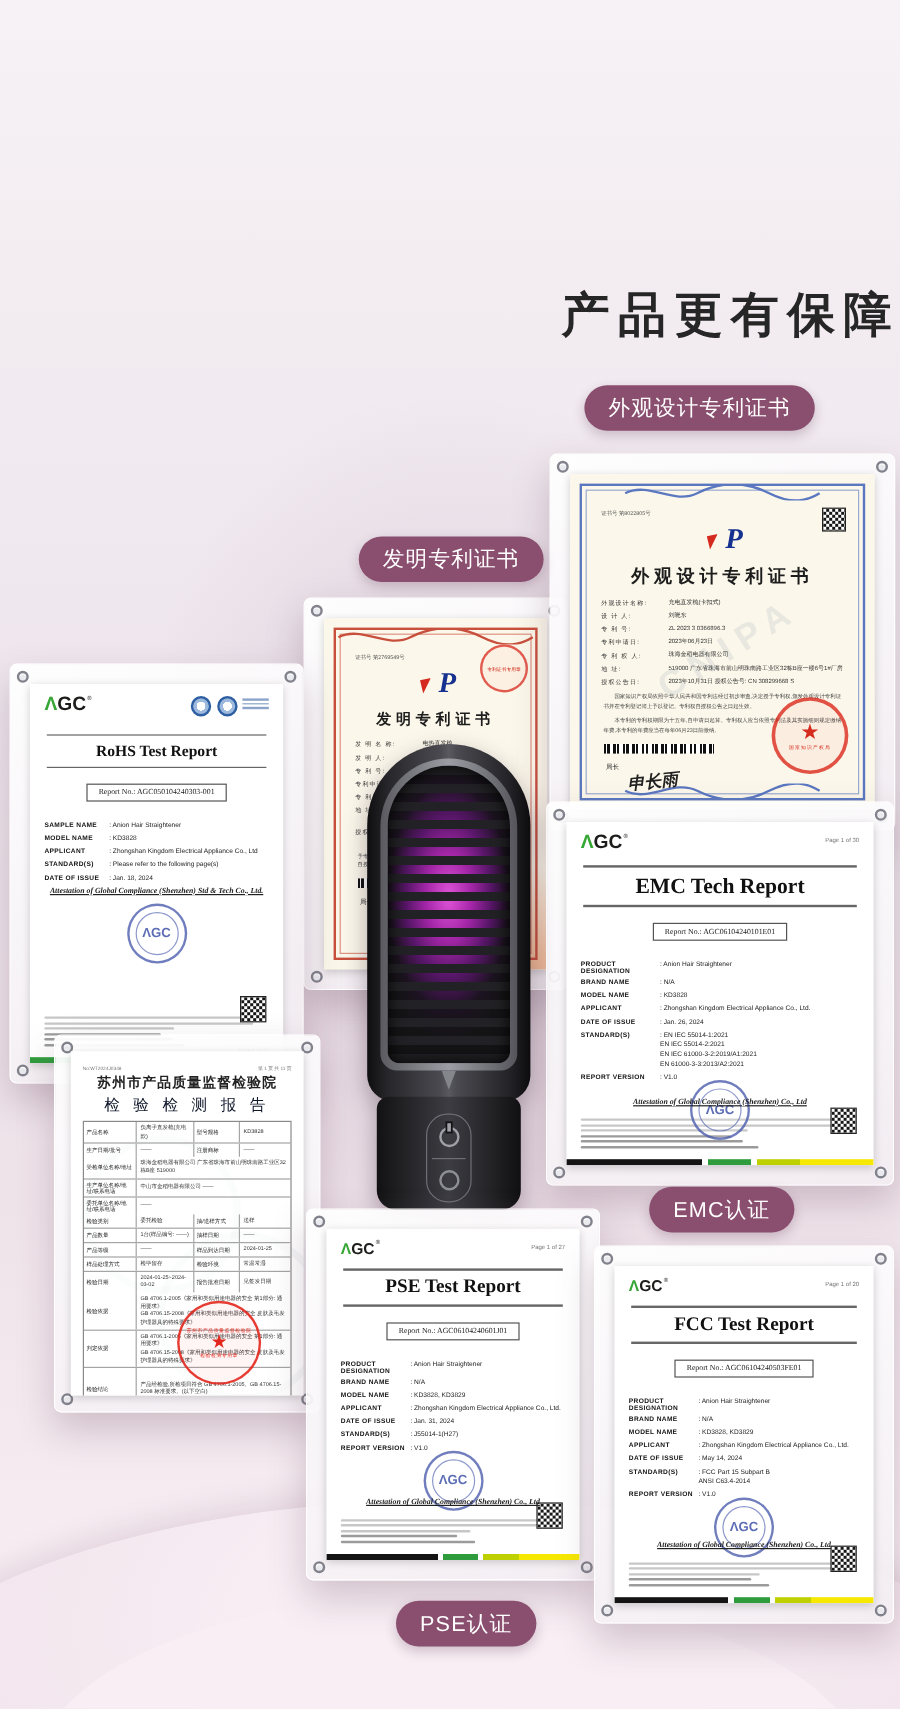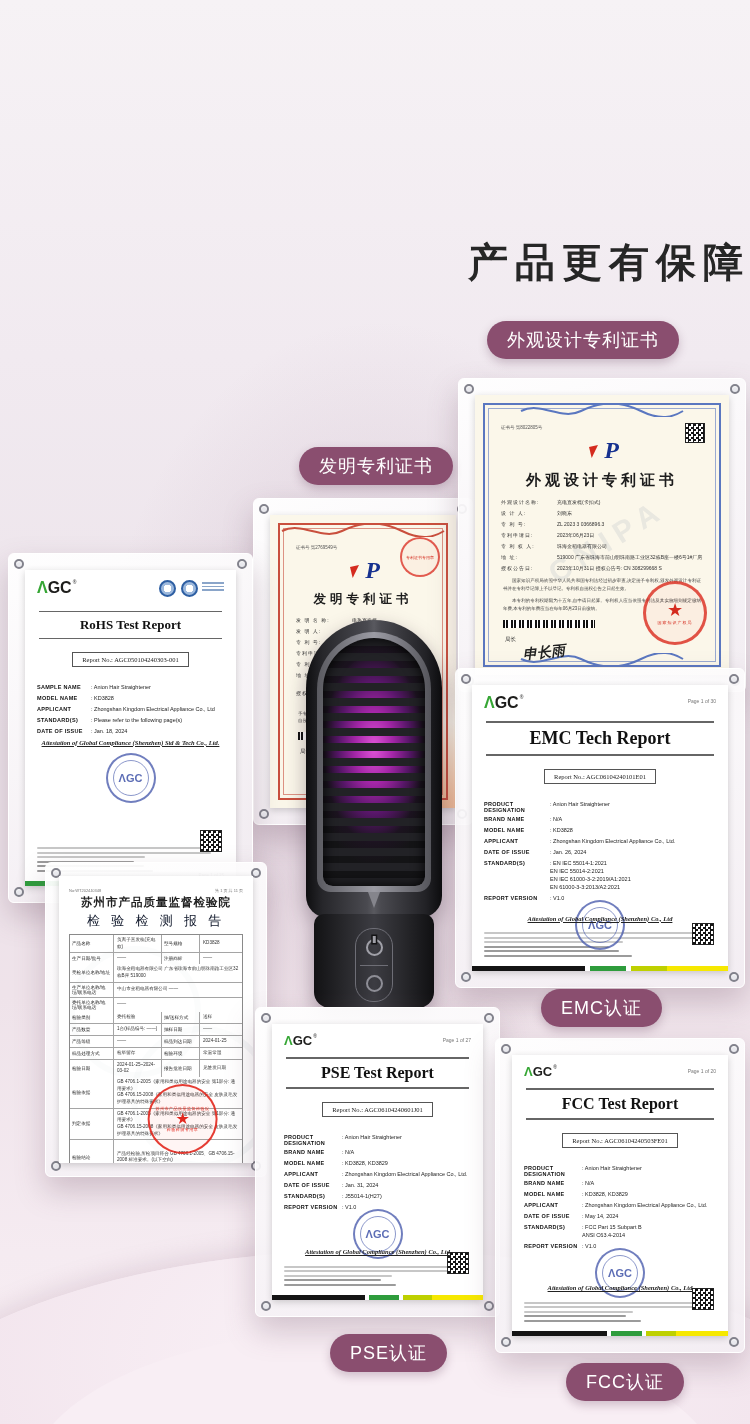--- a/index.html
+++ b/index.html
@@ -727,14 +727,13 @@
         <span class="icon-power"></span>
         <span class="icon-circle"></span>
       </div>
     </div>
   </div>
 
   <div class="pill" id="pill-design">外观设计专利证书</div>
   <div class="pill" id="pill-invention">发明专利证书</div>
   <div class="pill" id="pill-emc">EMC认证</div>
   <div class="pill" id="pill-pse">PSE认证</div>
-  <div class="pill" id="pill-fcc">FCC认证</div>
 </div>
 
 </body></html>

